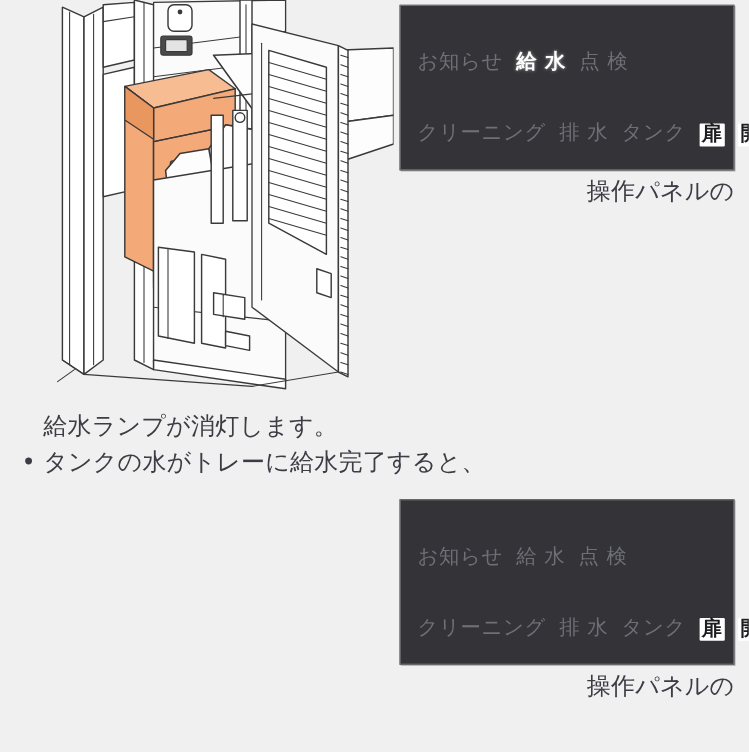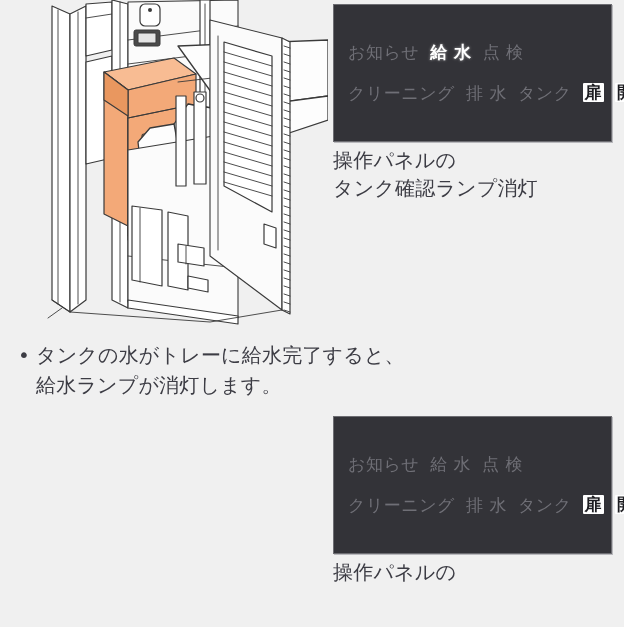--- a/index.html
+++ b/index.html
@@ -44,22 +44,23 @@
     position: absolute;
     inset: 0;
     padding: 0 14px;
     display: flex;
     flex-direction: column;
     justify-content: center;
     gap: 22px;
   }
   .lamp-row {
     display: flex;
-    align-items: flex-end;
+    align-items: flex-start;
     white-space: nowrap;
+    margin-top: 20px;
   }
   .lamp {
     font-family: "DejaVu Sans", "Liberation Sans", sans-serif;
     font-size: 17px;
     line-height: 1;
     letter-spacing: 0.5px;
     margin-right: 11px;
   }
   .lamp:last-child { margin-right: 0; }
   .lamp.off {
@@ -75,21 +76,21 @@
     background: #ffffff;
     font-weight: bold;
     padding: 1px 2px;
     border-radius: 1px;
   }
   .lamp-spacer { width: 7px; }
 
   
   .caption {
     position: absolute;
-    text-align: left;
+    text-align: right;
     font-family: Liberation Serif, serif;
     font-size: 20px;
     line-height: 1.42;
     color: #3c3c44;
     letter-spacing: 0.2px;
   }
 
   
   .note {
     position: absolute;
@@ -284,26 +285,25 @@
         <span class="lamp-spacer"></span>
         <span class="lamp on-boxed">扉</span>
         <span class="lamp on-boxed">開</span>
       </div>
 
     </div>
   </div>
 
   <div class="caption" style="left:333px; top:146px; width:279px;">
     <div>操作パネルの</div>
-    <div>タンク確認ランプ消灯</div>
   </div>
 
   <div class="note">
+    <span class="note-line cont"><span>給水ランプが消灯します。</span></span>
     <span class="note-line first"><span class="bullet-dot">•</span><span>タンクの水がトレーに給水完了すると、</span></span>
-    <span class="note-line cont"><span>給水ランプが消灯します。</span></span>
   </div>
 
   <div class="panel" id="panel-two" style="left:333px; top:416px; width:279px; height:138px;">
     <div class="panel-inner">
 
       <div class="lamp-row">
         <span class="lamp off">お知らせ</span>
         <span class="lamp off">給 水</span>
         <span class="lamp off">点 検</span>
       </div>

